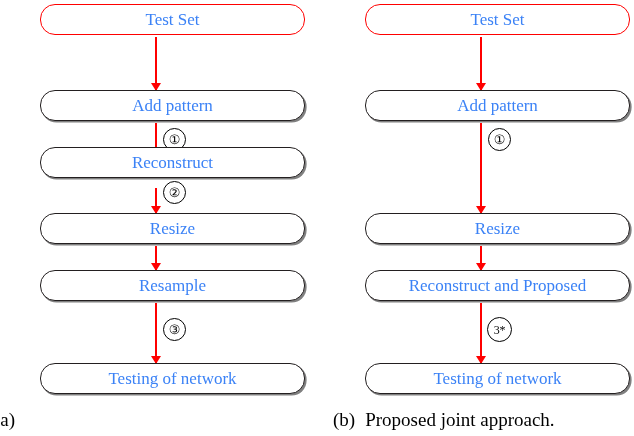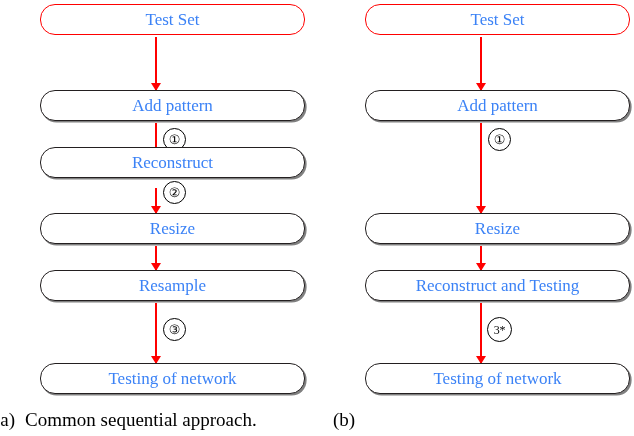--- a/index.html
+++ b/index.html
@@ -143,44 +143,44 @@
 
     <div class="node" style="top:270px;">Resample</div>
 
     <div class="arrow" style="top:303px;height:60px;"></div>
     <div class="step" style="left:163px;top:318px;">③</div>
 
     <div class="node" style="top:363px;">Testing of network</div>
 
     <div class="caption left-cap">
       <span class="cap-label">(a)</span>
-      <span>Common sequential approach.</span>
     </div>
   </div>
 
   <div class="panel right">
 
     <div class="node accent" style="top:4px;">Test Set</div>
 
     <div class="arrow" style="top:37px;height:53px;"></div>
 
     <div class="node" style="top:90px;">Add pattern</div>
 
     <div class="arrow" style="top:123px;height:90px;"></div>
     <div class="step" style="left:171px;top:128px;">①</div>
 
     <div class="node" style="top:213px;">Resize</div>
 
     <div class="arrow" style="top:246px;height:24px;"></div>
 
-    <div class="node" style="top:270px;">Reconstruct and Testing</div>
+    <div class="node" style="top:270px;">Reconstruct and Proposed</div>
 
     <div class="arrow" style="top:303px;height:60px;"></div>
     <div class="step wide" style="left:170px;top:317px;">3*</div>
 
     <div class="node" style="top:363px;">Testing of network</div>
 
     <div class="caption right-cap">
       <span class="cap-label">(b)</span>
+      <span>Proposed joint approach.</span>
     </div>
   </div>
 
 </div>
 
 </body></html>

